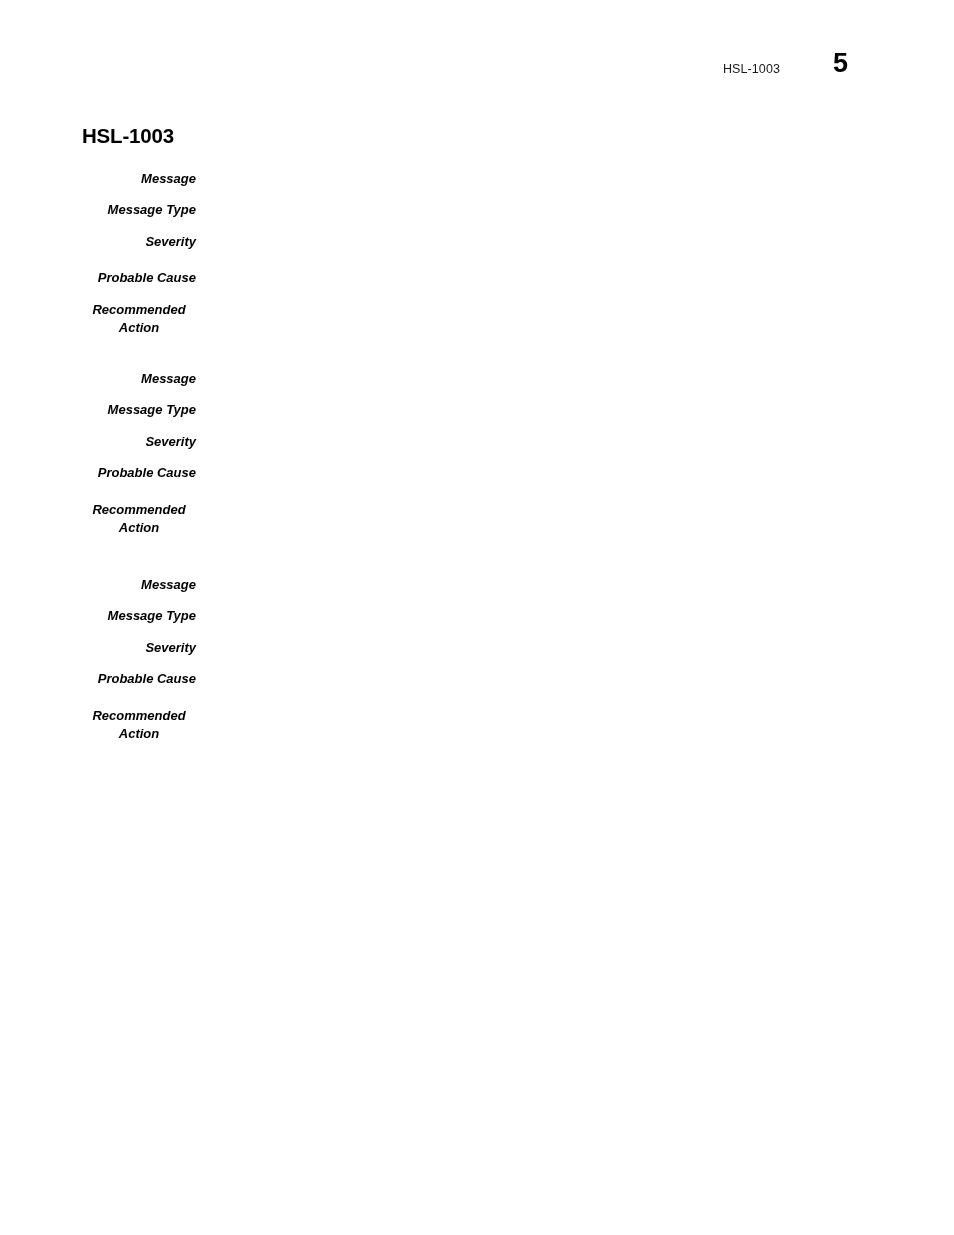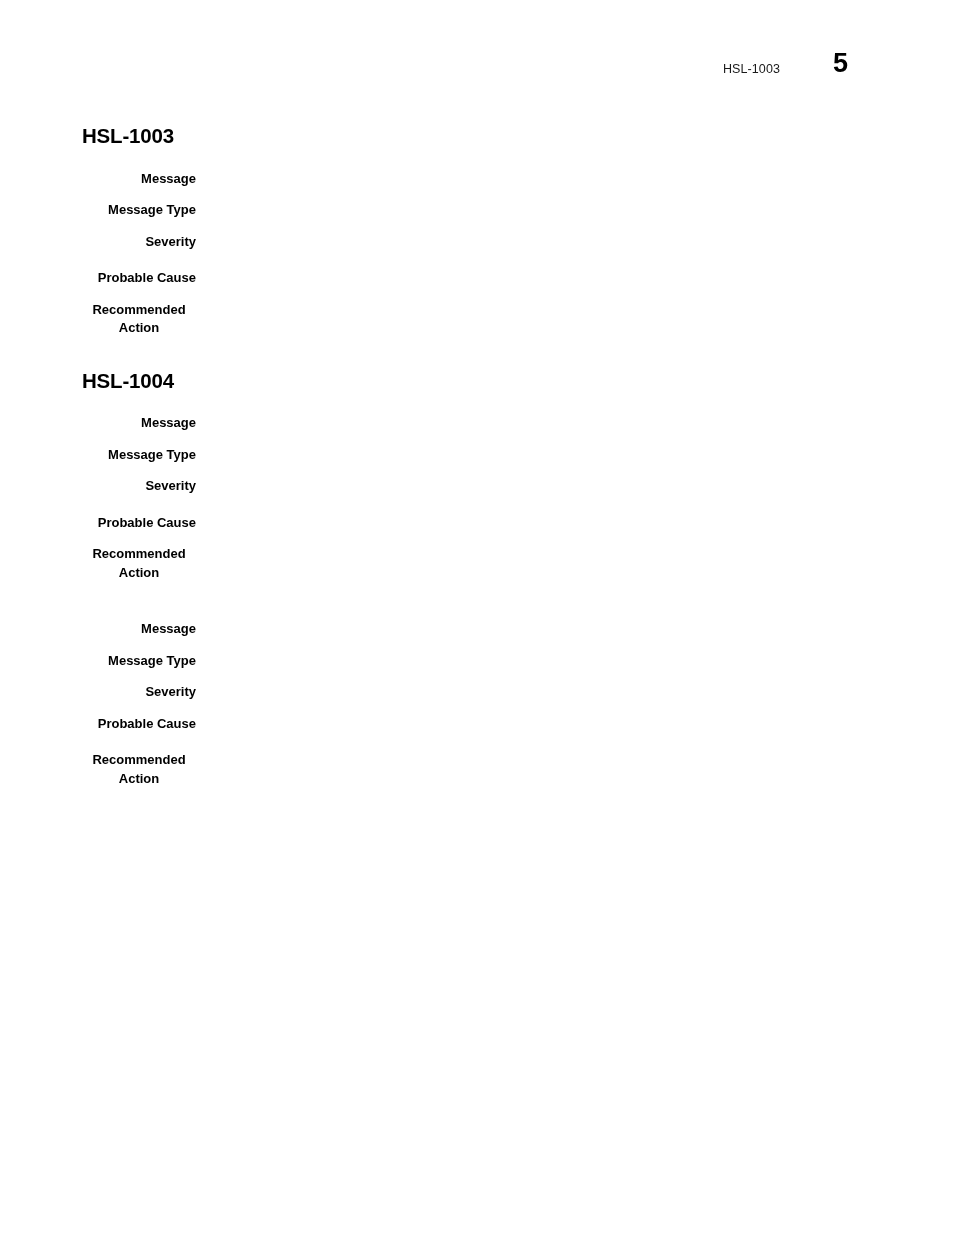--- a/index.html
+++ b/index.html
@@ -72,20 +72,21 @@
     letter-spacing: -0.2px;
     color: #000000;
     margin: 0 0 22px 0;
     line-height: 1.1;
   }
 
   .field-row {
     display: flex;
     align-items: flex-start;
     margin-bottom: 13px;
+    font-style: italic;
   }
 
   .field-label {
     width: 114px;
     flex: 0 0 114px;
     text-align: right;
     font-size: 13px;
     font-weight: 700;
     line-height: 18.5px;
     color: #000000;
@@ -146,21 +147,20 @@
       </div>
 
       <div class="field-row multiline">
         <div class="field-label">Recommended
 Action</div>
         <div class="field-value"></div>
       </div>
     </section>
 
     <section class="msg-section">
-      <h2 class="section-heading">HSL-1004</h2>
 
       <div class="field-row">
         <div class="field-label">Message</div>
         <div class="field-value"></div>
       </div>
 
       <div class="field-row">
         <div class="field-label">Message Type</div>
         <div class="field-value"></div>
       </div>

